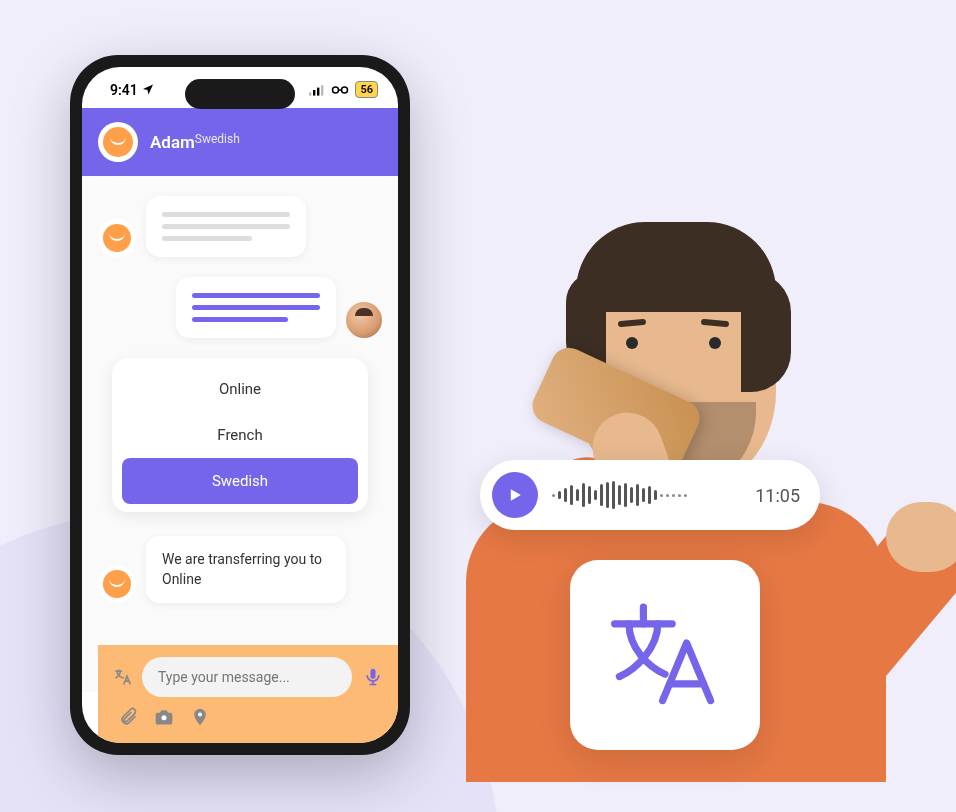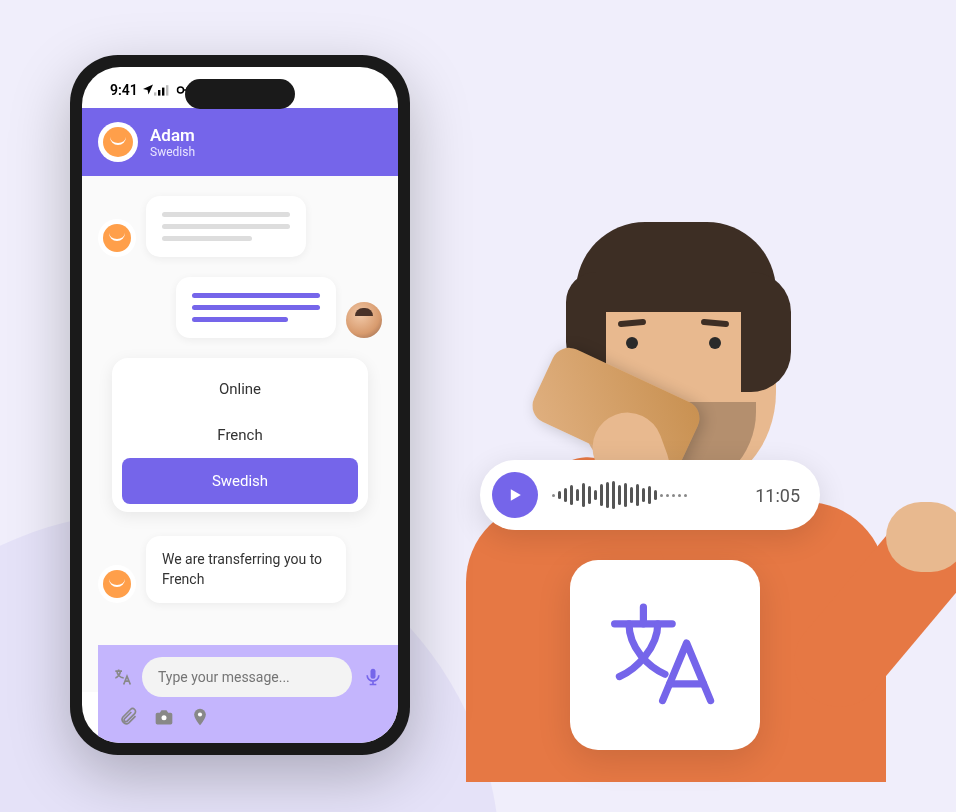--- a/index.html
+++ b/index.html
@@ -57,21 +57,21 @@
       width: 110px;
       height: 30px;
       background: #1a1a1a;
       border-radius: 18px;
       z-index: 100;
     }
 
     
     .status-bar {
       display: flex;
-      justify-content: flex-start;
+      justify-content: space-between;
       align-items: center;
       padding: 14px 20px 10px 28px;
       font-size: 14px;
       font-weight: 600;
       color: #000;
     }
 
     .status-left {
       display: flex;
       align-items: center;
@@ -147,21 +147,21 @@
     .bot-smile {
       width: 16px;
       height: 8px;
       border-bottom: 2px solid #fff;
       border-radius: 0 0 10px 10px;
       margin-top: -2px;
     }
 
     .header-info {
       display: flex;
-      flex-direction: column;
+      flex-direction: row;
     }
 
     .header-name {
       color: #fff;
       font-size: 17px;
       font-weight: 600;
     }
 
     .header-status {
       color: #e8e5ff;
@@ -283,21 +283,21 @@
       line-height: 1.4;
     }
 
     
     .input-area {
       position: absolute;
       bottom: 0;
       left: 16px;
       right: 0;
       padding: 12px 14px 16px;
-      background: #c4b5fd;
+      background: #fdba74;
     }
 
     .input-row {
       display: flex;
       align-items: center;
       gap: 10px;
       margin-bottom: 10px;
     }
 
     .translate-icon-wrap {
@@ -691,21 +691,21 @@
         <div class="lang-item">French</div>
         <div class="lang-item selected">Swedish</div>
       </div>
 
       <div class="msg-row">
         <div class="bot-avatar small">
           <div class="bot-face">
               <div class="bot-smile"></div>
             </div>
         </div>
-        <div class="msg-bubble text">We are transferring you to French</div>
+        <div class="msg-bubble text">We are transferring you to Online</div>
       </div>
 
     </div>
 
     <div class="input-area">
       <div class="input-row">
         <div class="translate-icon-wrap">
           <svg width="20" height="20" viewBox="0 0 24 24" fill="none" stroke="#888" stroke-width="2">
             <path d="M4 5h8M8 3v2M6 5c0 4 4 8 8 8M10 5c0 4-4 8-6 8"></path>
             <path d="M14 21l4-10 4 10M15.5 17h5"></path>

